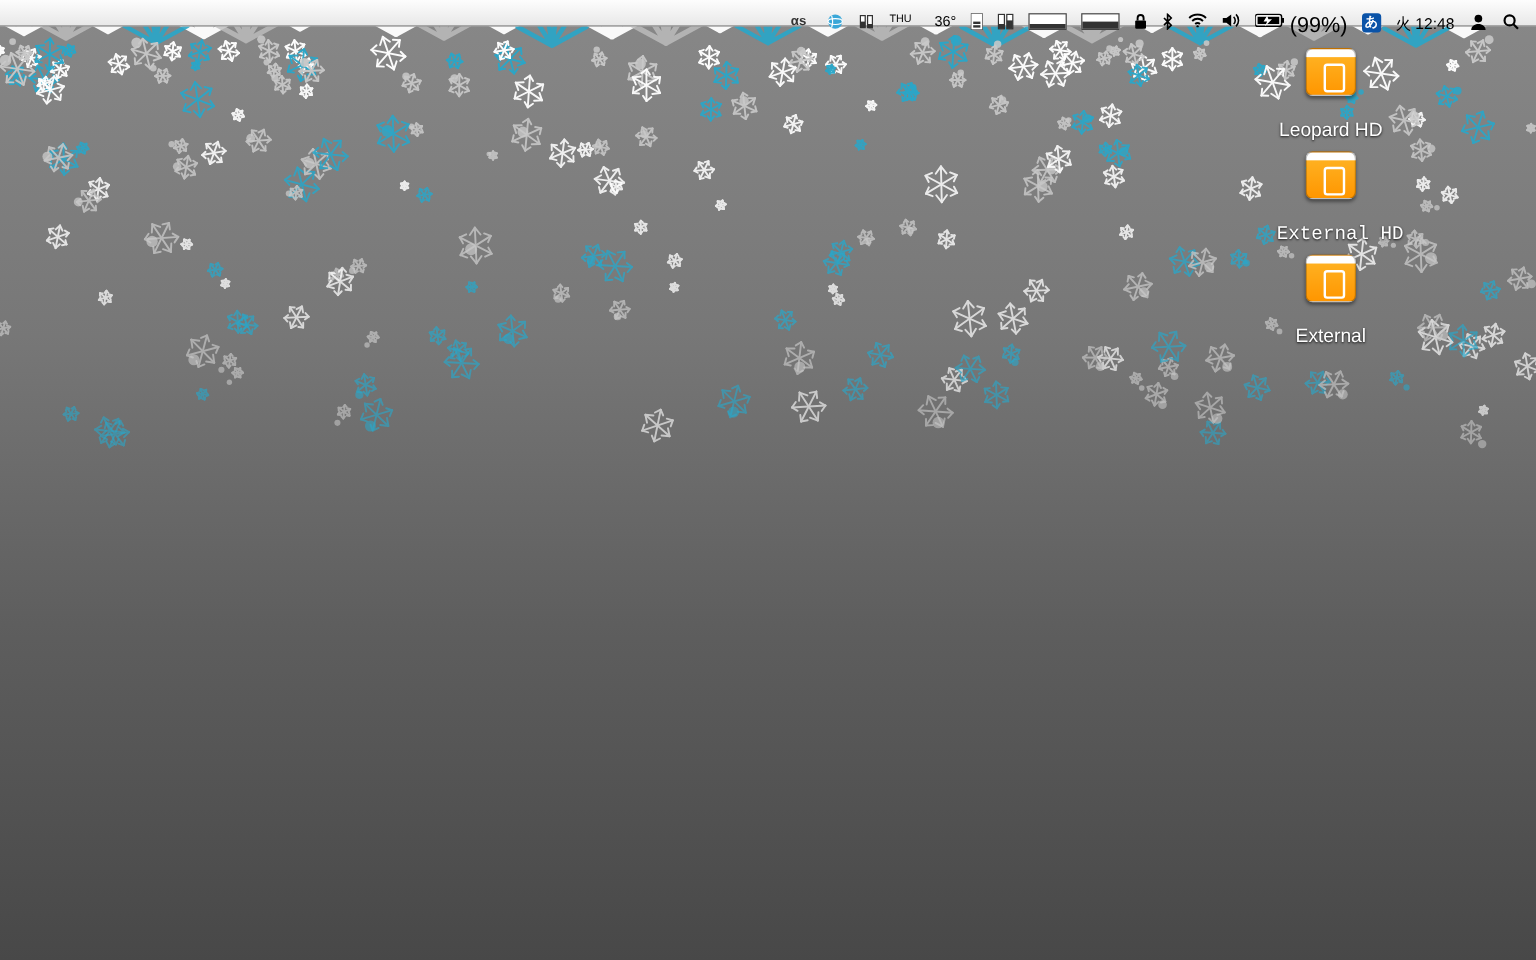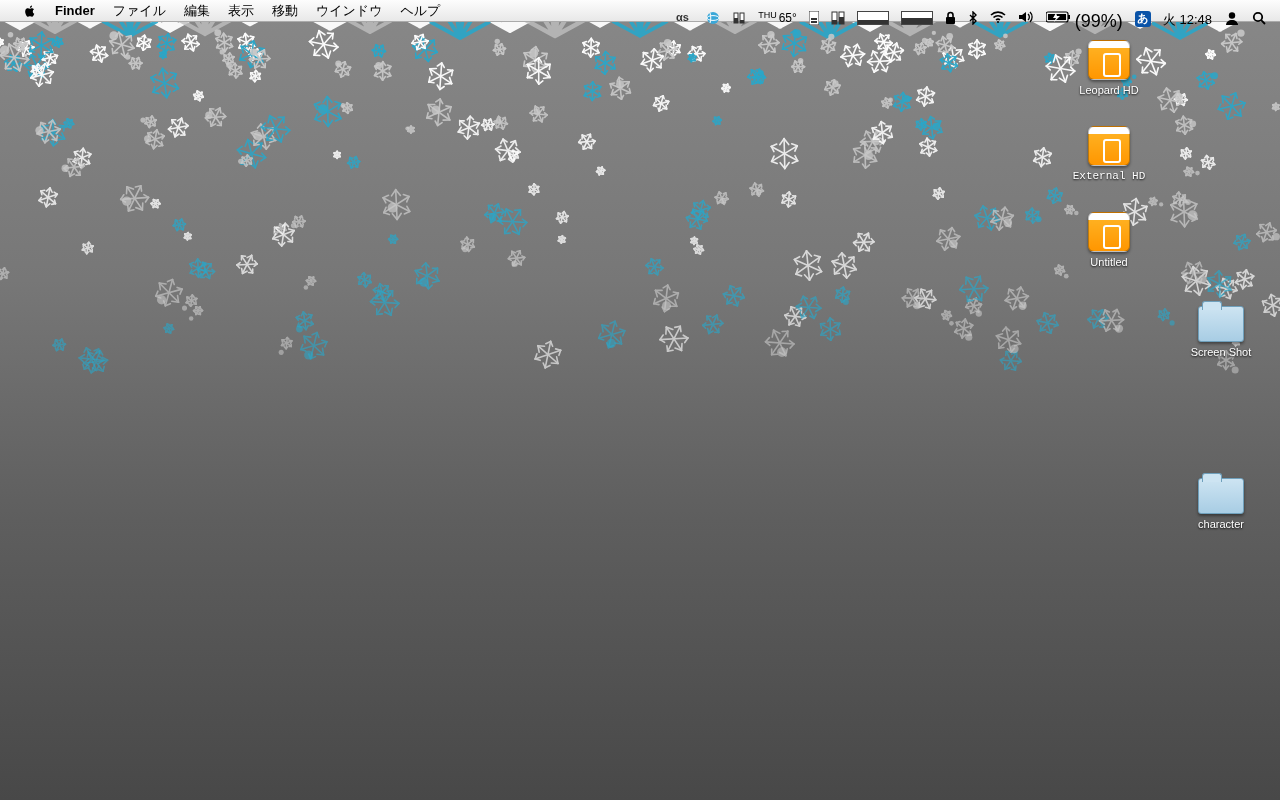--- a/index.html
+++ b/index.html
@@ -36,21 +36,21 @@
   
   .wallpaper-decor { position: absolute; top: 22px; left: 0; right: 0; height: 380px; pointer-events: none; z-index: 1; }
 
   
   .desktop { position: absolute; top: 22px; left: 0; right: 0; bottom: 0; z-index: 2; }
   .desk-icon {
     position: absolute; width: 90px; text-align: center; cursor: default;
   }
   .desk-icon .glyph { height: 48px; display: flex; align-items: flex-end; justify-content: center; }
   .desk-icon .label {
-    margin-top: 4px; font-size: 11px; color: #fff;
+    margin-top: 20px; font-size: 16px; color: #fff;
     text-shadow: 0 1px 2px rgba(0,0,0,.9);
     white-space: nowrap;
   }
 
   
   .usb-drive {
     width: 42px; height: 40px; border-radius: 6px;
     background: linear-gradient(to bottom, #fff 0%, #fff 18%, #ffb020 18%, #ff9600 100%);
     border: 1px solid rgba(0,0,0,.25);
     box-shadow: 0 2px 3px rgba(0,0,0,.4);
@@ -96,34 +96,20 @@
   .mini-graph {
     width: 32px; height: 14px; background: #fff; border: 1px solid #444; position: relative;
   }
   .mini-graph .fill { position: absolute; left: 0; bottom: 0; right: 0; height: 40%; background: #333; }
 
 </style>
 </head>
 <body>
 
 <div class="menubar">
-  <div class="left">
-    <div class="menu-item apple-logo">
-      <svg viewBox="0 0 16 16" fill="#000">
-          <path d="M11.2 8.5c0-1.6 1.3-2.4 1.4-2.4-0.8-1.1-2-1.3-2.4-1.3-1 0-1.9.6-2.4.6-.5 0-1.3-.6-2.1-.6-1.1 0-2.1.6-2.7 1.6-1.1 2-0.3 5 0.8 6.6.5.8 1.2 1.6 2 1.6.8 0 1.1-.5 2.1-.5s1.3.5 2.1.5 1.4-.8 2-1.6c.6-.9.9-1.8.9-1.8 0 0-1.7-.6-1.7-2.7zM9.7 3.6c.4-.5.7-1.2.6-1.9-.6 0-1.3.4-1.8.9-.4.4-.7 1.1-.6 1.8.7.1 1.4-.3 1.8-.8z"></path>
-        </svg>
-    </div>
-    <div class="menu-item app-name">Finder</div>
-    <div class="menu-item">ファイル</div>
-    <div class="menu-item">編集</div>
-    <div class="menu-item">表示</div>
-    <div class="menu-item">移動</div>
-    <div class="menu-item">ウインドウ</div>
-    <div class="menu-item">ヘルプ</div>
-  </div>
 
   <div class="spacer"></div>
 
   <div class="right">
     <div class="status-item">
       <svg width="18" height="12" viewBox="0 0 18 12">
           <text x="0" y="10" font-size="11" font-weight="bold" fill="#333">αs</text>
         </svg>
     </div>
     <div class="status-item">
@@ -137,22 +123,22 @@
       <svg width="14" height="14" viewBox="0 0 14 14" fill="#333">
           <rect x="2" y="2" width="4" height="10"></rect>
           <rect x="8" y="2" width="4" height="10"></rect>
           <rect x="2" y="2" width="4" height="5" fill="#fff"></rect>
           <rect x="8" y="2" width="4" height="7" fill="#fff"></rect>
           <rect x="2" y="2" width="4" height="10" fill="none" stroke="#333"></rect>
           <rect x="8" y="2" width="4" height="10" fill="none" stroke="#333"></rect>
         </svg>
     </div>
     <div class="status-item" style="font-size:12px">
-      <span style="font-size:9px;line-height:9px;margin-right:2px">THU</span>
-      <span>65°</span>
+      <span style="font-size:9px;line-height:9px;margin-right:19px">THU</span>
+      <span>36°</span>
     </div>
     <div class="status-item">
       <svg width="10" height="14" viewBox="0 0 10 14" fill="#333">
           <rect x="0" y="0" width="10" height="14" fill="#fff" stroke="#333"></rect>
           <rect x="2" y="10" width="6" height="2"></rect>
           <rect x="2" y="7" width="6" height="2"></rect>
         </svg>
     </div>
     <div class="status-item">
       <svg width="14" height="14" viewBox="0 0 14 14" fill="#333">
@@ -613,27 +599,15 @@
     <div class="desk-icon" style="left: 1064px; top: 96px; font-family: Liberation Mono, monospace;">
       <div class="glyph">
         <div class="usb-drive"></div>
       </div>
       <div class="label">External HD</div>
     </div>
     <div class="desk-icon" style="left: 1064px; top: 182px;">
       <div class="glyph">
         <div class="usb-drive"></div>
       </div>
-      <div class="label">Untitled</div>
-    </div>
-    <div class="desk-icon" style="left: 1176px; top: 272px;">
-      <div class="glyph">
-        <div class="folder"></div>
-      </div>
-      <div class="label">Screen Shot</div>
-    </div>
-    <div class="desk-icon" style="left: 1176px; top: 444px;">
-      <div class="glyph">
-        <div class="folder"></div>
-      </div>
-      <div class="label">character</div>
+      <div class="label">External</div>
     </div>
   </div>
 
 </body></html>

